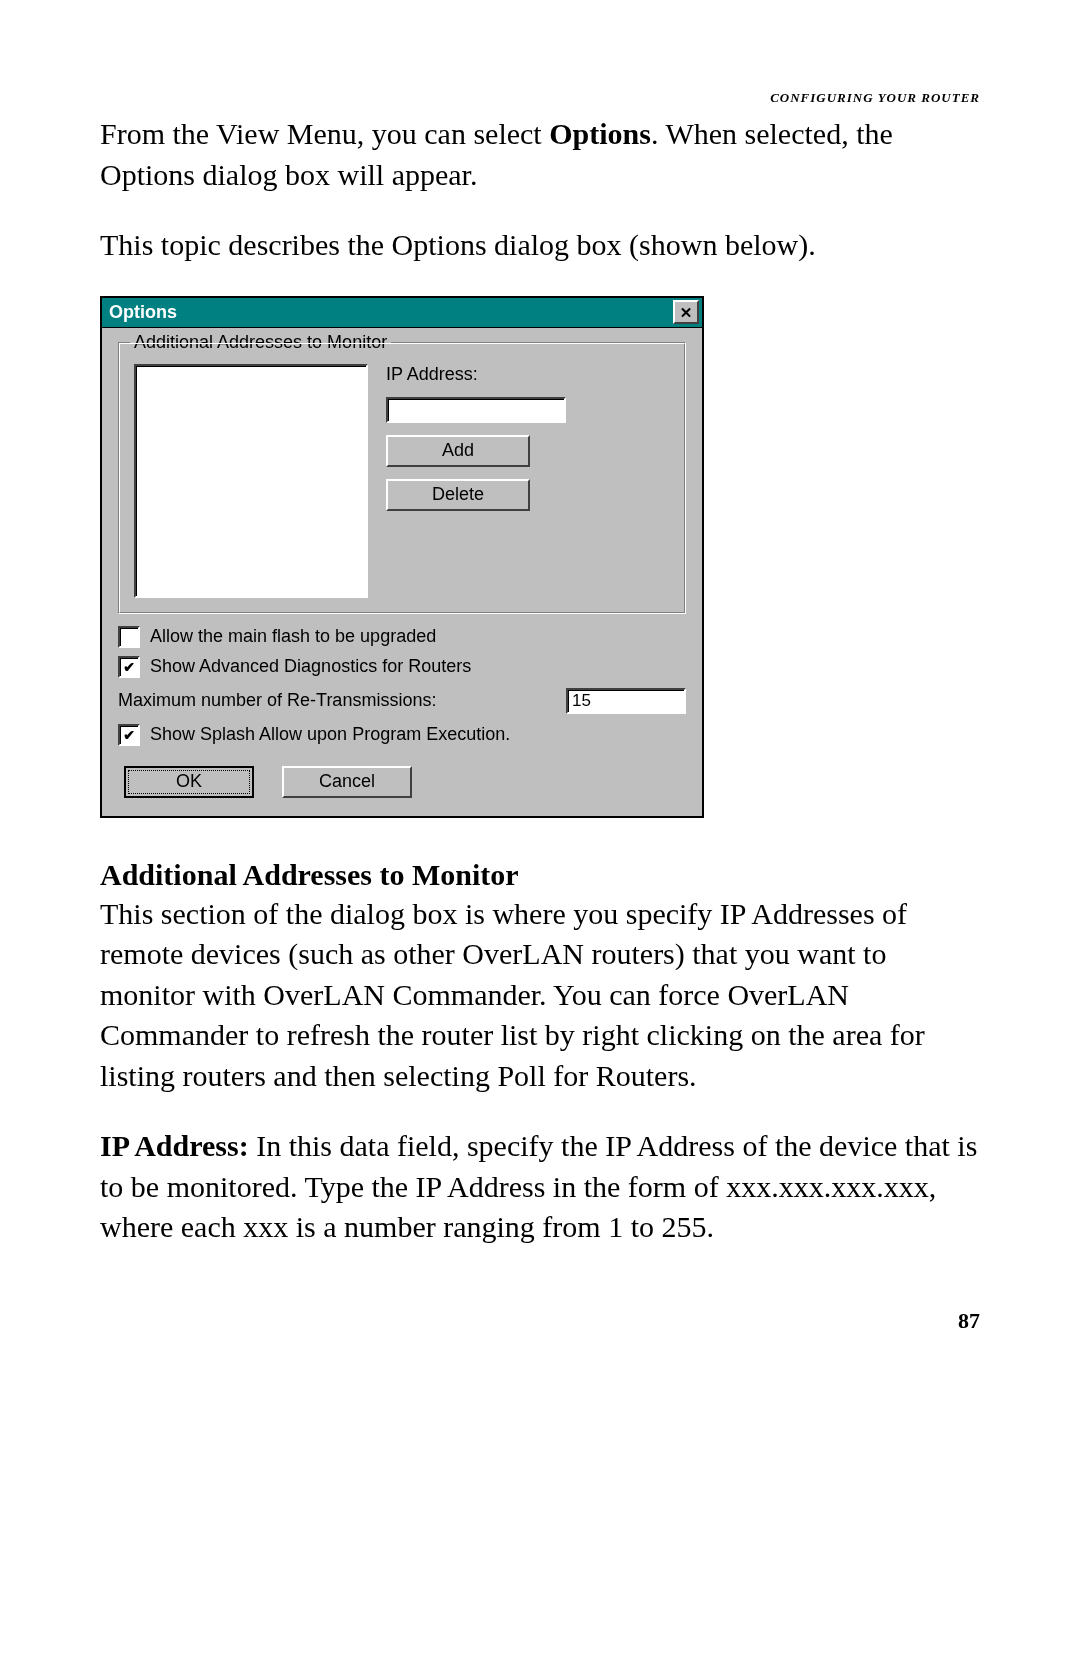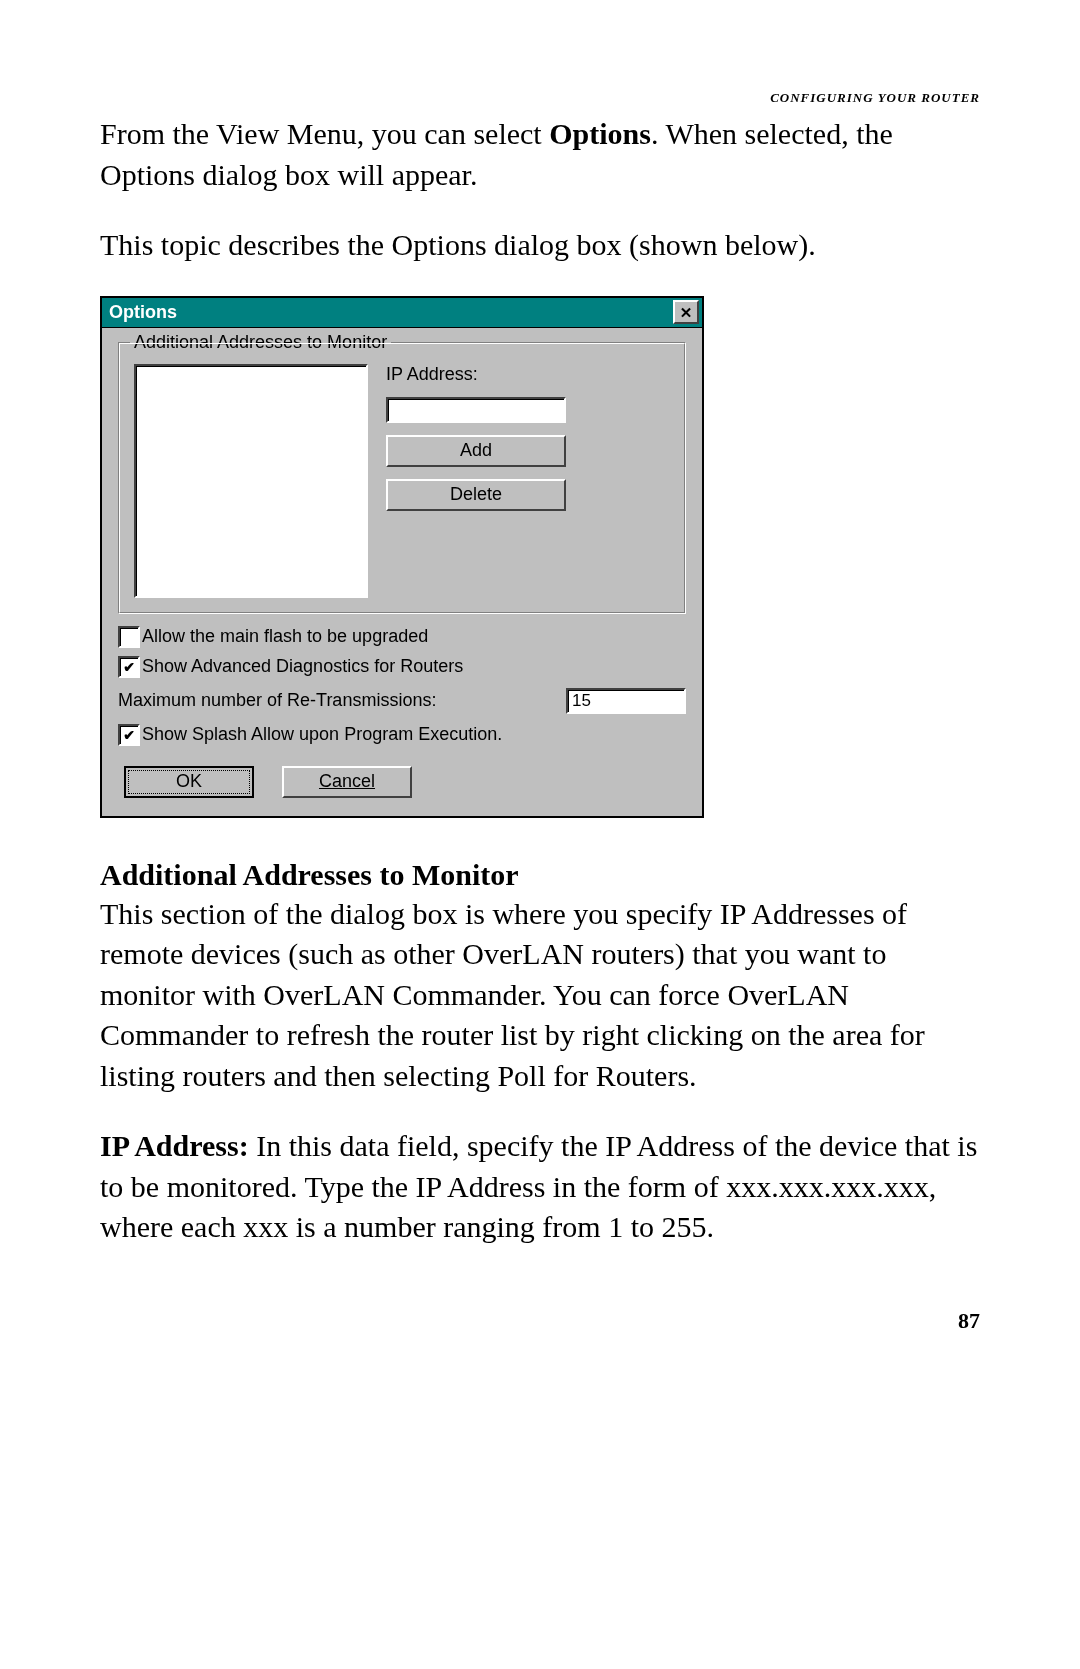--- a/index.html
+++ b/index.html
@@ -134,37 +134,37 @@
     border-left: 2px solid #404040;
     border-right: 2px solid #fff;
     border-bottom: 2px solid #fff;
     box-shadow: inset 1px 1px 0 #000;
     padding: 1px 4px;
     font-family: Arial, Helvetica, sans-serif;
     font-size: 17px;
     box-sizing: border-box;
   }
   .btn3d {
-    width: 180px;
+    width: 144px;
     height: 32px;
     background: #bfbfbf;
     border-top: 2px solid #fff;
     border-left: 2px solid #fff;
     border-right: 2px solid #404040;
     border-bottom: 2px solid #404040;
     display: flex;
     align-items: center;
     justify-content: center;
     font-size: 18px;
     box-sizing: border-box;
   }
   .check-row {
     display: flex;
     align-items: center;
-    gap: 2px;
+    gap: 10px;
     margin: 8px 0;
   }
   .checkbox {
     width: 18px;
     height: 18px;
     background: #fff;
     border-top: 2px solid #404040;
     border-left: 2px solid #404040;
     border-right: 2px solid #fff;
     border-bottom: 2px solid #fff;
@@ -205,21 +205,20 @@
   }
   .btn-ok::before{
     content:"";
     position:absolute;
     inset:2px;
     border:1px dotted #000;
     pointer-events:none;
   }
   .btn-cancel {
     width: 130px;
-    text-decoration: underline;
   }
   .subhead {
     font-weight: bold;
     font-size: 30px;
     margin-top: 10px;
   }
   .pagenum {
     text-align: right;
     font-weight: bold;
     font-size: 22px;

